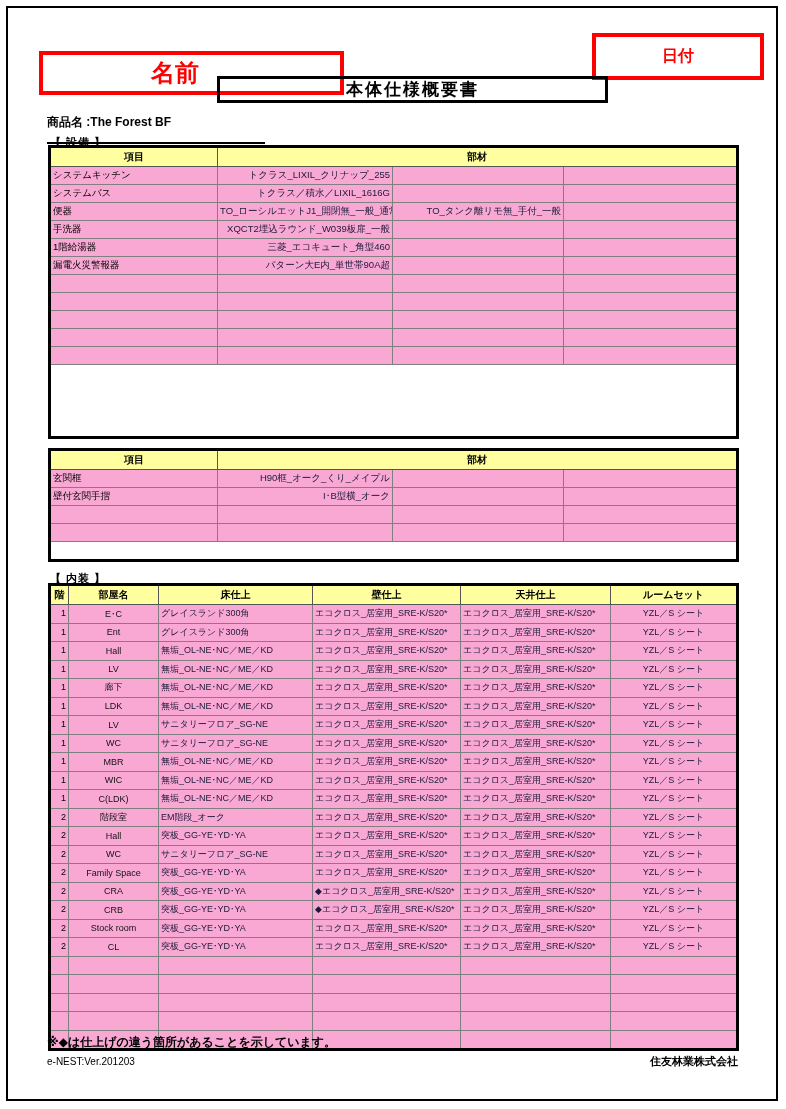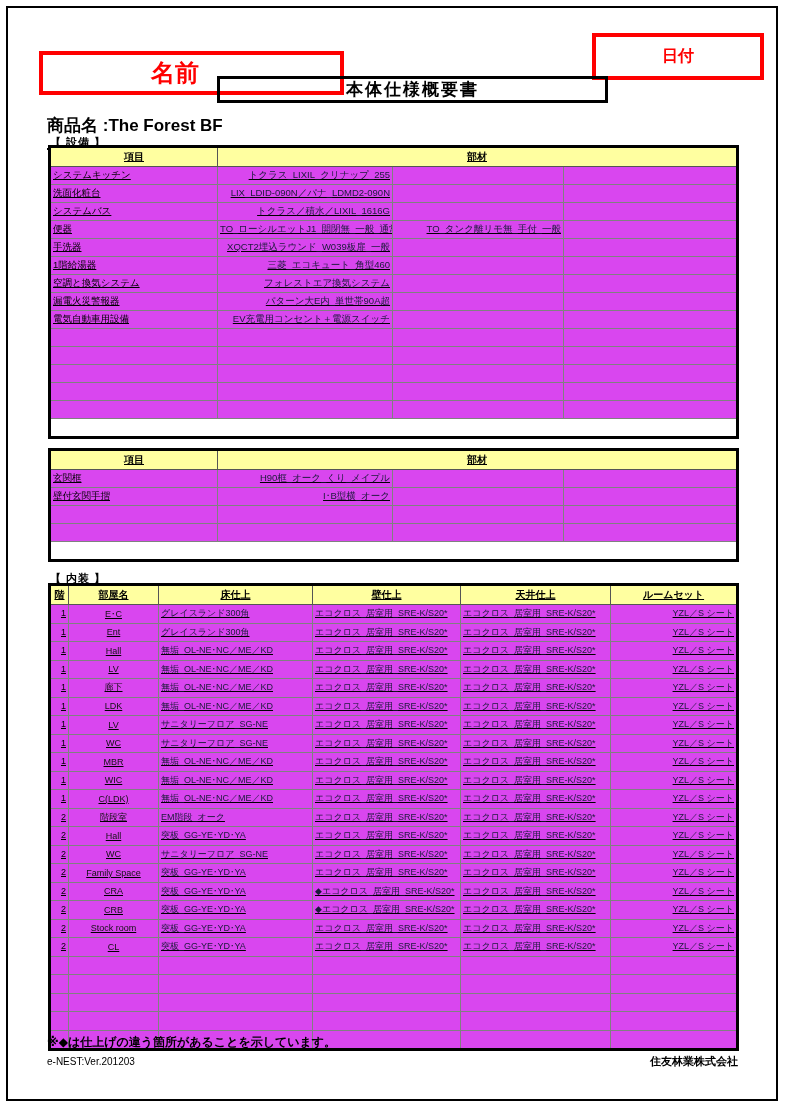--- a/index.html
+++ b/index.html
@@ -84,21 +84,21 @@
   }
 
   
   #product-line {
     position: absolute;
     left: 47px;
     top: 114px;
     width: 218px;
     border-bottom: 2px solid #000000;
     padding-bottom: 11px;
-    font-size: 17px;
+    font-size: 12px;
     font-weight: bold;
     white-space: nowrap;
   }
   #product-line .plabel { letter-spacing: 0px; }
   #product-line .pvalue { font-weight: bold; }
 
   
   .section-head {
     position: absolute;
     left: 50px;
@@ -107,22 +107,21 @@
     letter-spacing: 1px;
     white-space: nowrap;
   }
 
   
   table.spec {
     position: absolute;
     border-collapse: collapse;
     table-layout: fixed;
     font-size: 9px;
-    background: #d946ef;
-    text-decoration: underline;
+    background: #f9a8d4;
   }
   table.spec td, table.spec th {
     border: 1px solid #808080;
     padding: 0 2px;
     height: 17px;
     overflow: hidden;
     white-space: nowrap;
     font-weight: normal;
     vertical-align: middle;
   }
@@ -176,21 +175,21 @@
     color: #111111;
   }
   td.fin {
     text-align: left;
     font-weight: bold;
     font-size: 8.5px;
     color: #1a1a3a;
     padding-left: 3px;
   }
   td.roomset {
-    text-align: right;
+    text-align: center;
     font-weight: bold;
     font-size: 8.5px;
     color: #1a1a3a;
     padding-left: 3px;
   }
 
   
   #footnote {
     position: absolute;
     left: 47px;
@@ -252,26 +251,20 @@
       </tr>
     </thead>
     <tbody>
         <tr>
           <td class="cell-item">システムキッチン</td>
           <td class="cell-mat">トクラス_LIXIL_クリナップ_255</td>
           <td class="cell-blank"></td>
           <td class="cell-blank"></td>
         </tr>
         <tr>
-          <td class="cell-item">洗面化粧台</td>
-          <td class="cell-mat">LIX_LDID-090N／パナ_LDMD2-090N</td>
-          <td class="cell-blank"></td>
-          <td class="cell-blank"></td>
-        </tr>
-        <tr>
           <td class="cell-item">システムバス</td>
           <td class="cell-mat">トクラス／積水／LIXIL_1616G</td>
           <td class="cell-blank"></td>
           <td class="cell-blank"></td>
         </tr>
         <tr>
           <td class="cell-item">便器</td>
           <td class="cell-mat">TO_ローシルエットJ1_開閉無_一般_通常リモコン</td>
           <td class="cell-mat">TO_タンク離リモ無_手付_一般</td>
           <td class="cell-blank"></td>
@@ -282,34 +275,22 @@
           <td class="cell-blank"></td>
           <td class="cell-blank"></td>
         </tr>
         <tr>
           <td class="cell-item">1階給湯器</td>
           <td class="cell-mat">三菱_エコキュート_角型460</td>
           <td class="cell-blank"></td>
           <td class="cell-blank"></td>
         </tr>
         <tr>
-          <td class="cell-item">空調と換気システム</td>
-          <td class="cell-mat">フォレストエア換気システム</td>
-          <td class="cell-blank"></td>
-          <td class="cell-blank"></td>
-        </tr>
-        <tr>
           <td class="cell-item">漏電火災警報器</td>
           <td class="cell-mat">パターン大E内_単世帯90A超</td>
-          <td class="cell-blank"></td>
-          <td class="cell-blank"></td>
-        </tr>
-        <tr>
-          <td class="cell-item">電気自動車用設備</td>
-          <td class="cell-mat">EV充電用コンセント＋電源スイッチ</td>
           <td class="cell-blank"></td>
           <td class="cell-blank"></td>
         </tr>
         <tr>
           <td class="cell-item"></td>
           <td class="cell-blank"></td>
           <td class="cell-blank"></td>
           <td class="cell-blank"></td>
         </tr>
         <tr>

